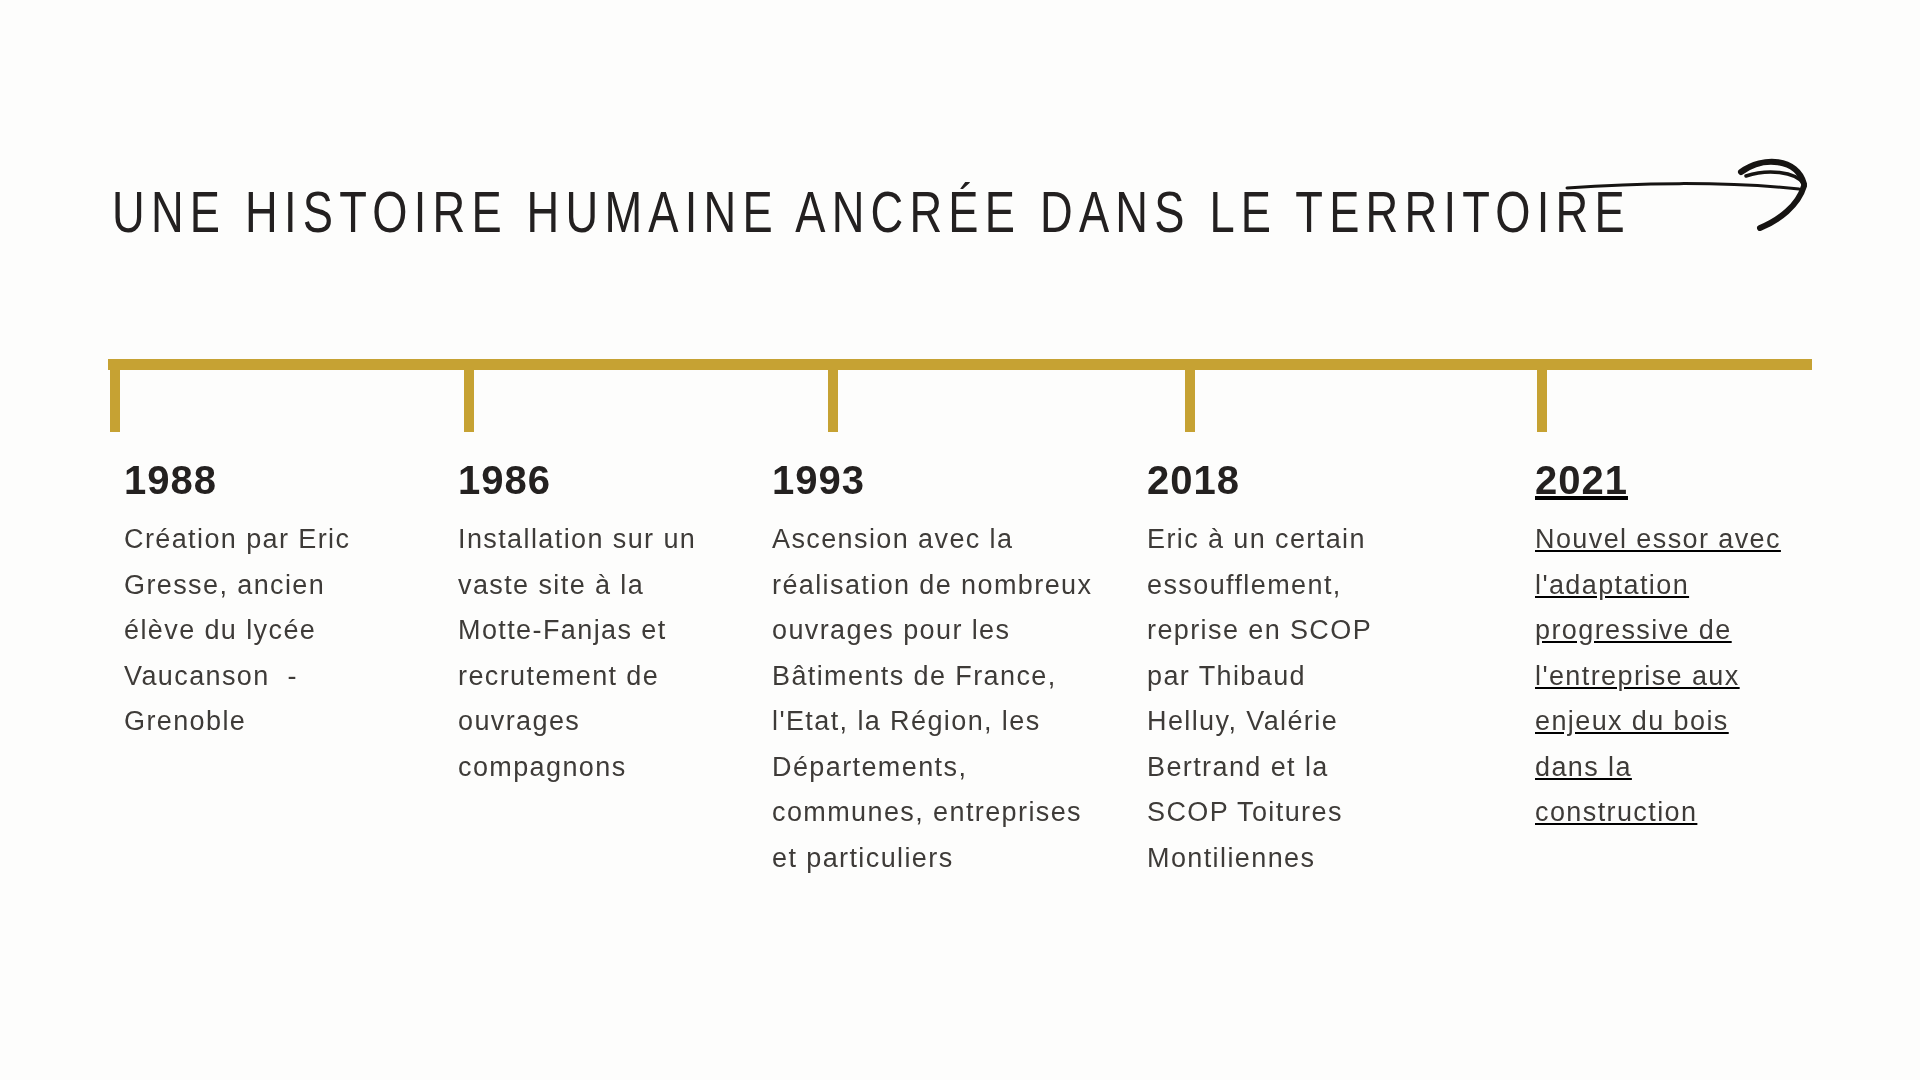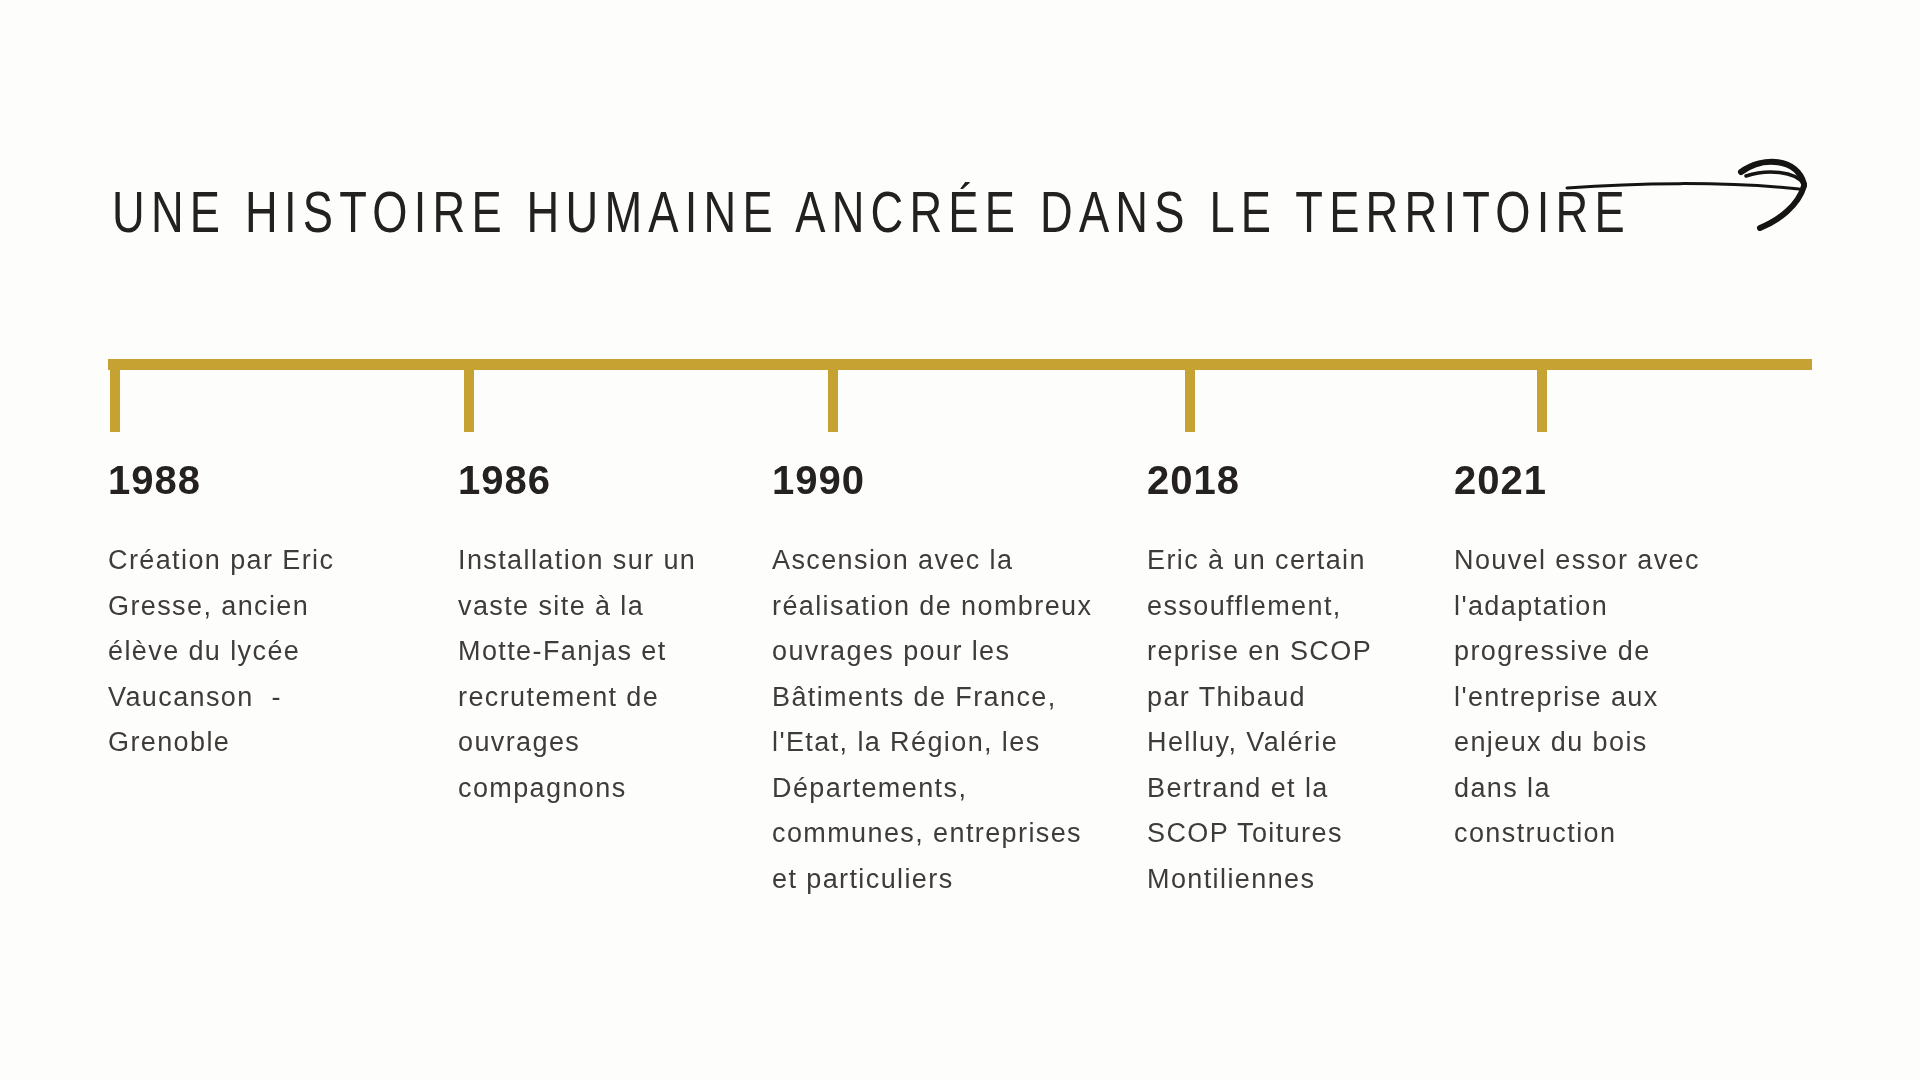--- a/index.html
+++ b/index.html
@@ -42,34 +42,34 @@
     top: 359px;
     width: 10px; height: 73px;
     background: #c6a233;
   }
   .tick-0 { left: 110px; }
   .tick-1 { left: 464px; }
   .tick-2 { left: 828px; }
   .tick-3 { left: 1185px; }
   .tick-4 { left: 1537px; }
   .event { position: absolute; top: 458px; }
-  .event-0 { left: 108px;  width: 310px; }
+  .event-0 { left: 124px;  width: 310px; }
   .event-1 { left: 458px;  width: 330px; }
   .event-2 { left: 772px;  width: 380px; }
   .event-3 { left: 1147px; width: 310px; }
-  .event-4 { left: 1454px; width: 340px; }
+  .event-4 { left: 1535px; width: 340px; text-decoration: underline; }
   .year {
     font-size: 40px;
     font-weight: 700;
     letter-spacing: 1px;
     color: #242120;
     line-height: 44px;
   }
   .desc {
-    margin-top: 36px;
+    margin-top: 15px;
     font-size: 27px;
     font-weight: 400;
     letter-spacing: 1.4px;
     line-height: 45.5px;
     color: #3e3b38;
     white-space: pre-wrap;
   }
 </style>
 </head>
 <body>
@@ -105,21 +105,21 @@
     <div class="year">1986</div>
     <div class="desc">Installation sur un
 vaste site à la
 Motte-Fanjas et
 recrutement de
 ouvrages
 compagnons</div>
   </div>
 
   <div class="event event-2">
-    <div class="year">1990</div>
+    <div class="year">1993</div>
     <div class="desc">Ascension avec la
 réalisation de nombreux
 ouvrages pour les
 Bâtiments de France,
 l'Etat, la Région, les
 Départements,
 communes, entreprises
 et particuliers</div>
   </div>
 

